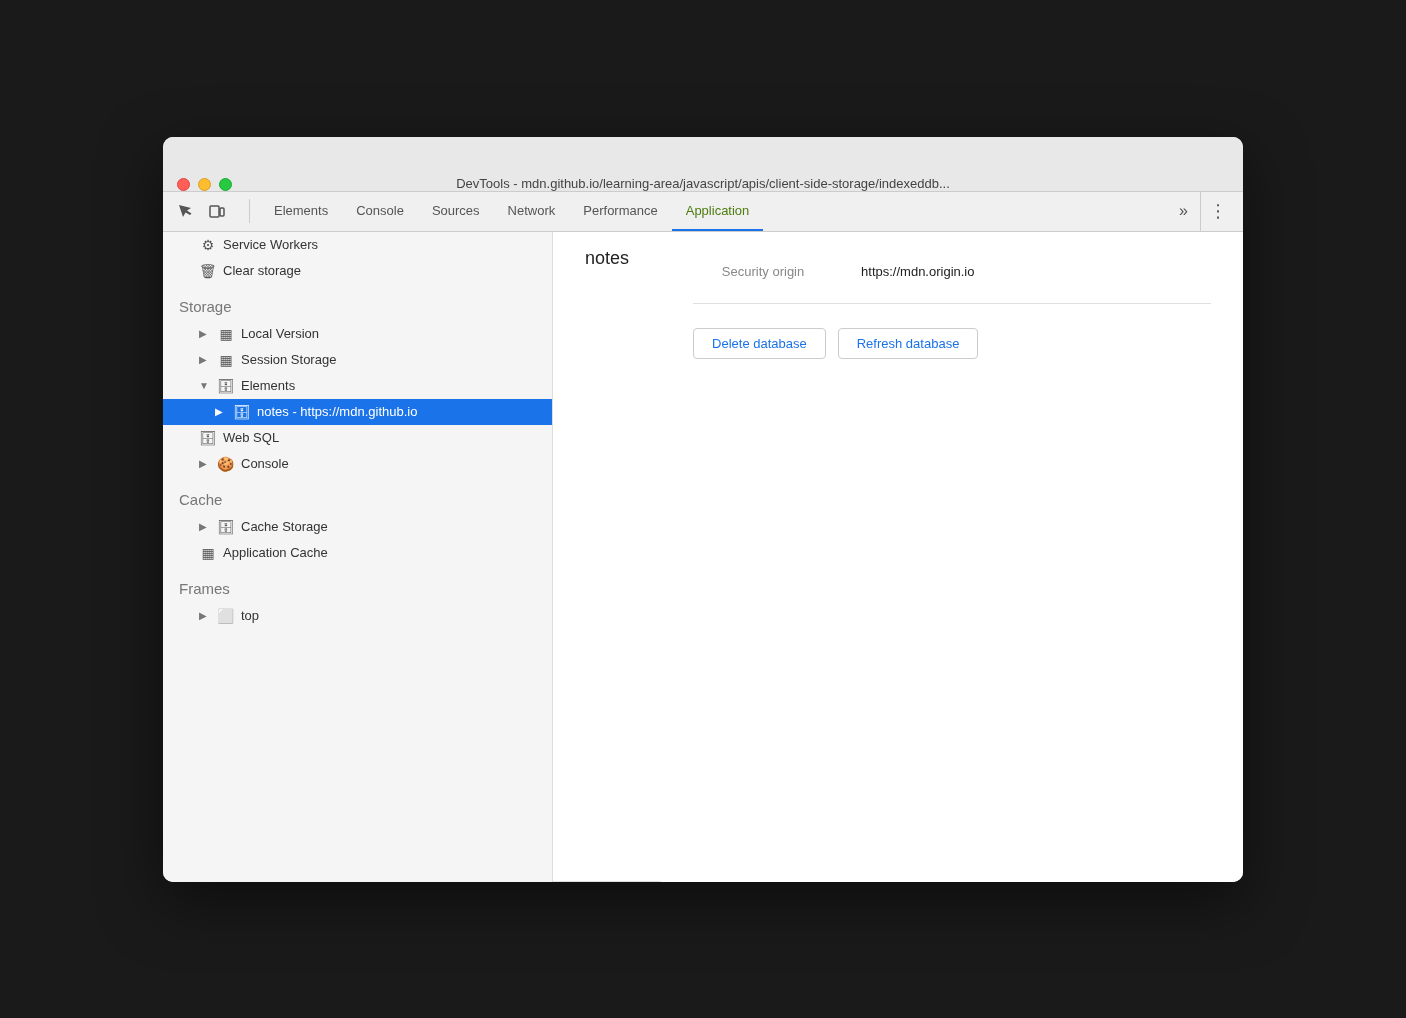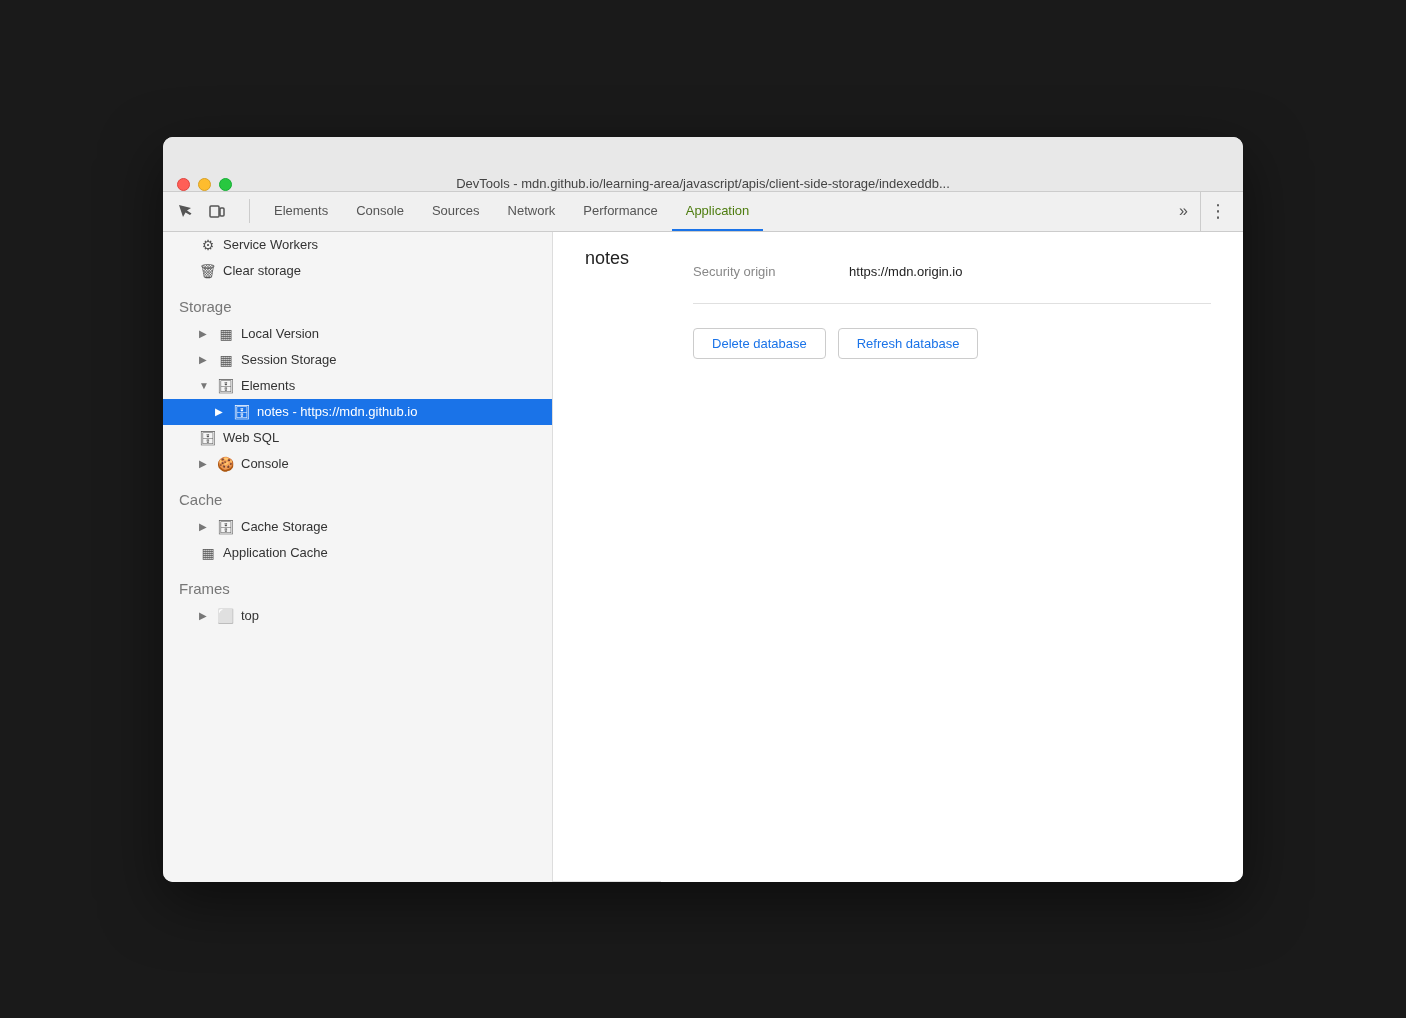--- a/index.html
+++ b/index.html
@@ -198,22 +198,22 @@
     }
     .info-row {
       display: flex;
       align-items: center;
       margin-bottom: 20px;
       font-size: 13px;
     }
     .info-label {
       color: #888;
       width: 140px;
-      text-align: left;
-      margin-right: 16px;
+      text-align: center;
+      margin-right: 28px;
     }
     .info-value {
       color: #222;
     }
     .divider {
       border: none;
       border-top: 1px solid #e0e0e0;
       margin: 24px 0;
     }
     .button-row {

